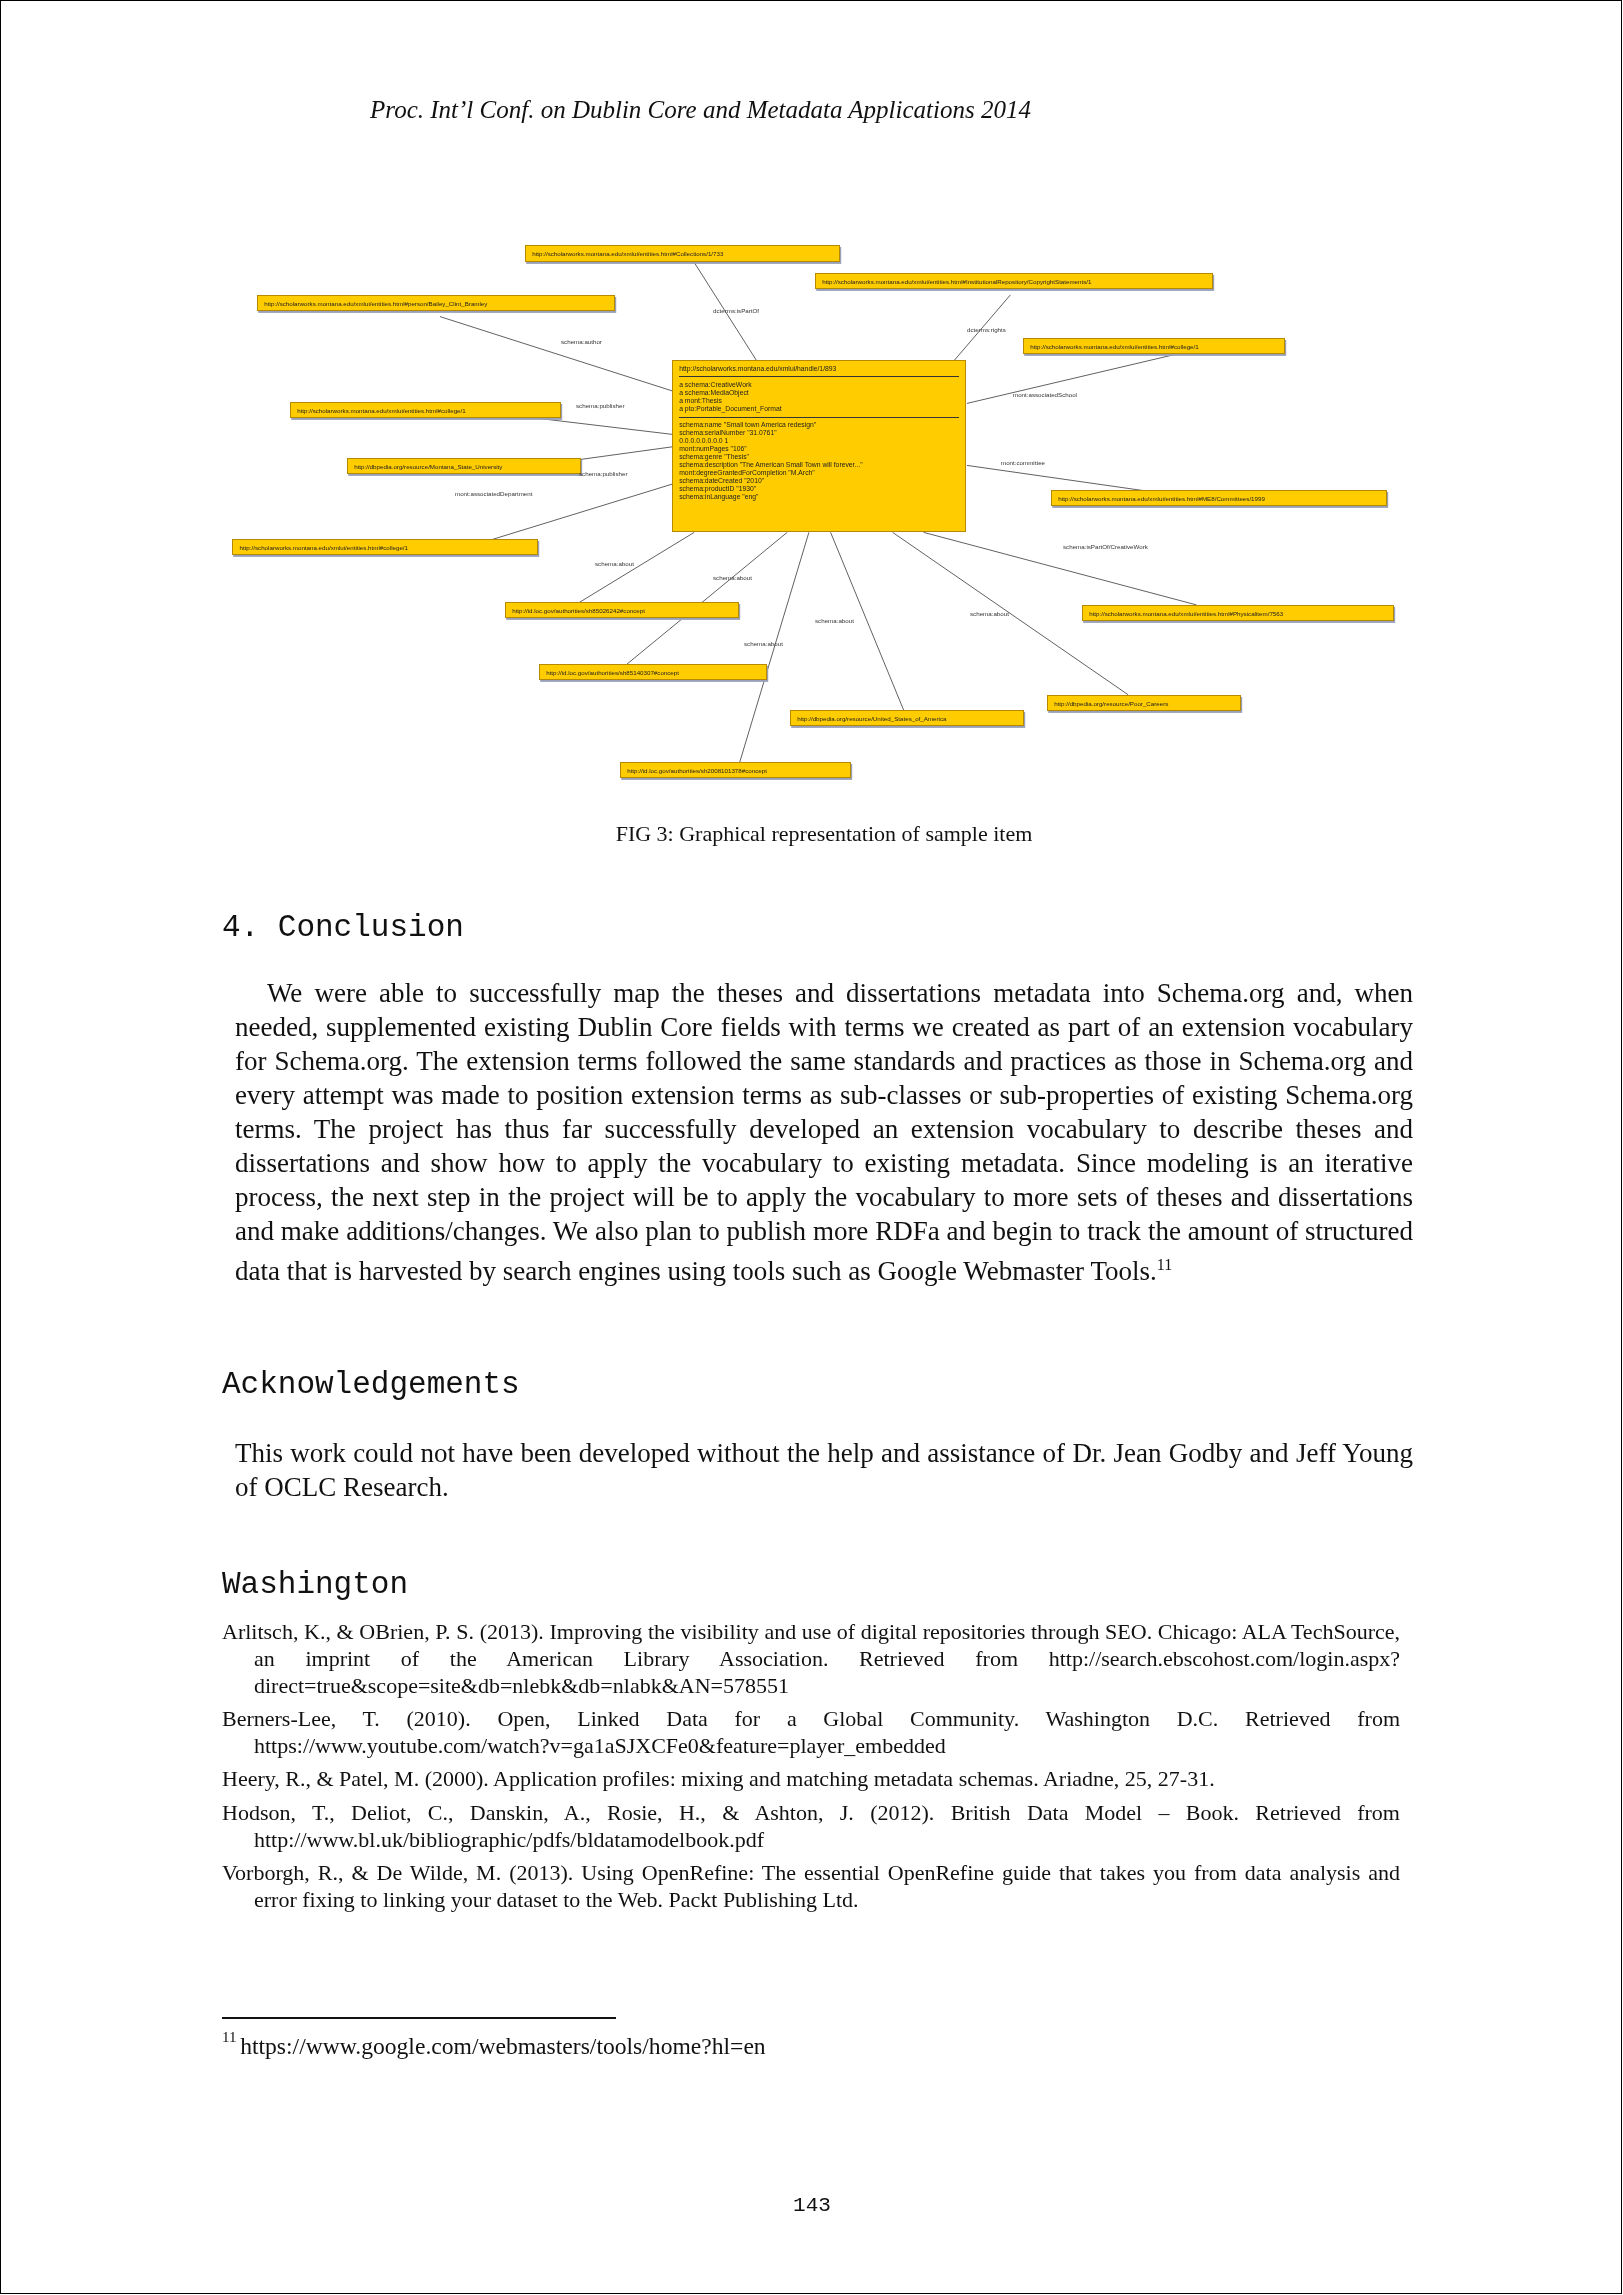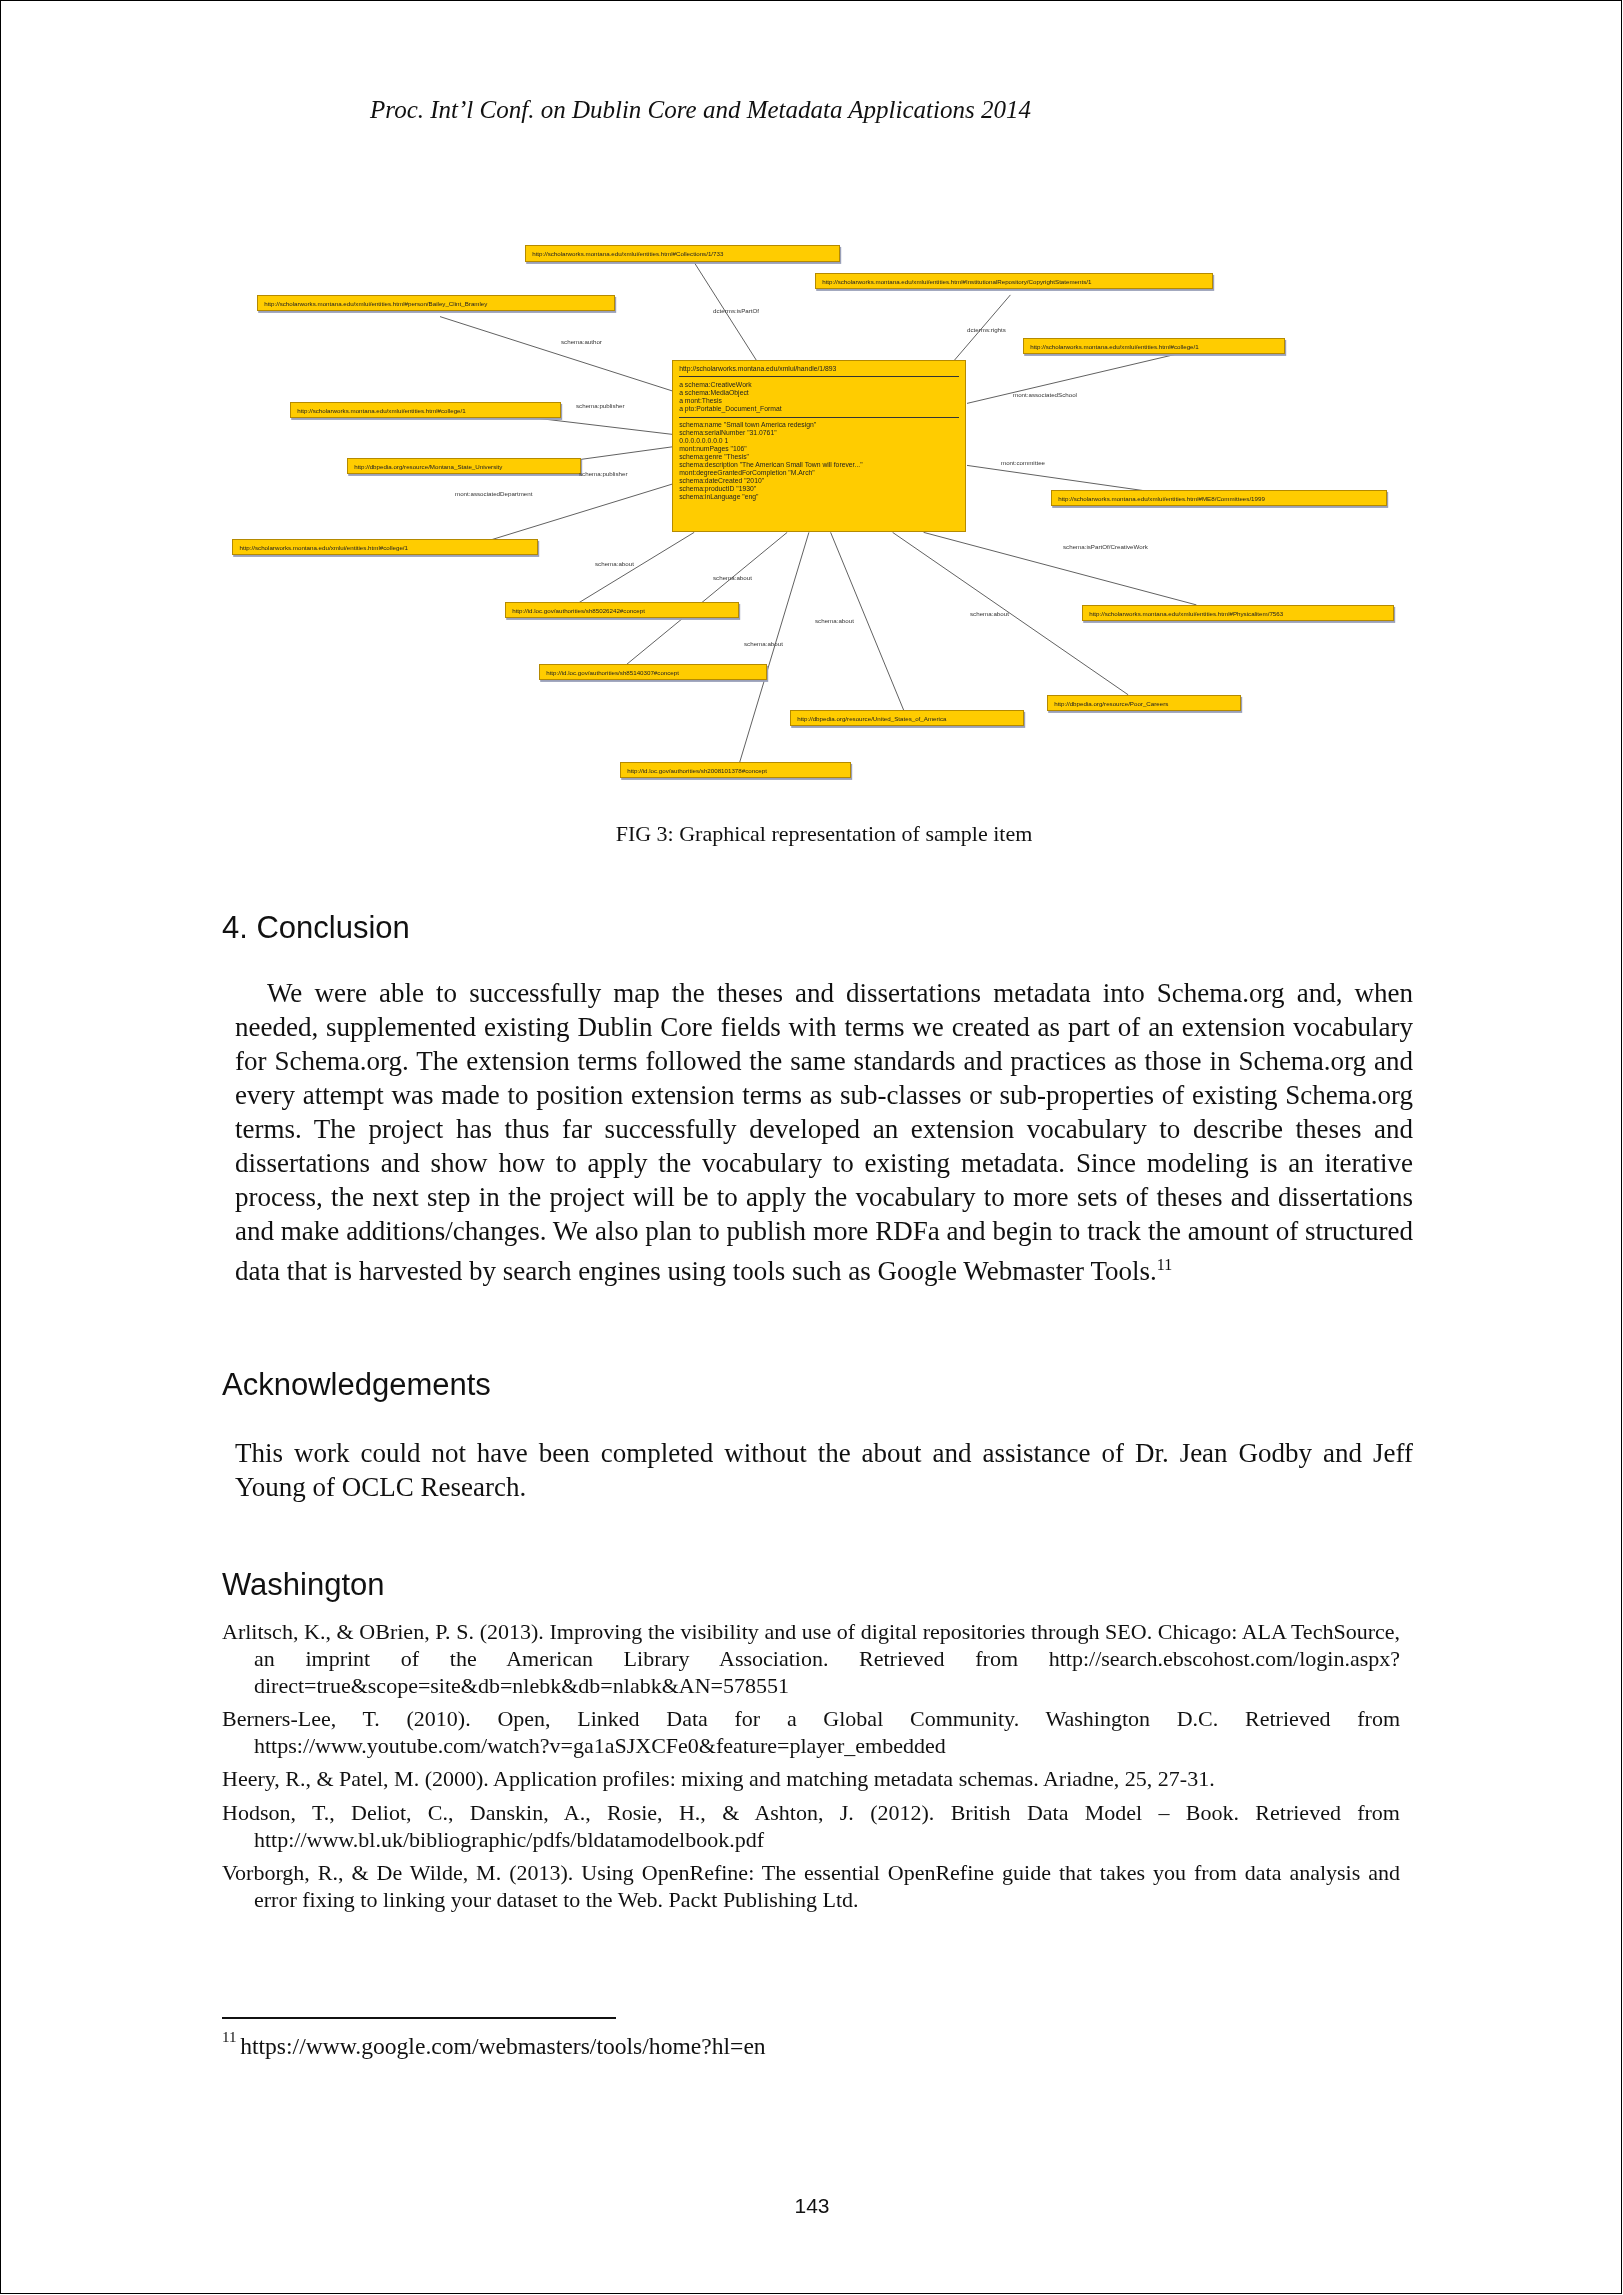--- a/index.html
+++ b/index.html
@@ -1,19 +1,19 @@
 <!DOCTYPE html>
 <html style="font-size:10px"><head>
 <meta charset="utf-8">
 <style>
   html, body { margin:0; padding:0; background:#fff; }
   body { width:1624px; height:2295px; position:relative; overflow:hidden; }
   .frame { position:absolute; left:0; top:0; width:1620px; height:2292px; border:1.9px solid #000; }
   .serif { font-family:"Liberation Serif", "DejaVu Serif", serif; color:#111; }
-  .sans { font-family:Liberation Sans, sans-serif; color:#111; }
+  .sans { font-family:Liberation Mono, monospace; color:#111; }
   .running-head { position:absolute; top:96px; left:0; width:1401px; text-align:center; font-style:italic; font-size:25px; }
   .figure { position:absolute; left:223px; top:236px; width:1178px; height:558px; }
   .figure svg { position:absolute; left:0; top:0; }
   .node { position:absolute; background:#ffcc00; border:1.2px solid #b58a00; box-shadow:1.2px 1.9px 0 #9aa0b8; font-family:"Liberation Sans", sans-serif; font-size:6.2px; color:#222; white-space:nowrap; padding:3.7px 6.2px; overflow:hidden; }
   .center-node { position:absolute; left:449px; top:124px; width:294px; height:172px; background:#ffcc00; border:1.2px solid #b58a00; font-family:"Liberation Sans", sans-serif; font-size:6.8px; color:#222; padding:3.7px 6.2px; box-sizing:border-box; line-height:8px; overflow:hidden; }
   .center-node hr { border:0; border-top:1.2px solid #333; margin:3.7px 0; }
   .edge-label { position:absolute; font-family:"Liberation Sans", sans-serif; font-size:6.2px; color:#333; white-space:nowrap; }
   .caption { position:absolute; top:821px; left:0; width:1624px; text-align:center; font-size:22px;padding-left:12px; }
   .h1 { position:absolute; left:222px; font-size:31px; font-weight:normal; margin:0; }
   .para { position:absolute; left:222px; width:1178px; font-size:27px; line-height:34px; text-align:justify; margin:13px; }
@@ -102,21 +102,21 @@
   <div class="edge-label" style="left:747px;top:374px;">schema:about</div>
   <div class="edge-label" style="left:521px;top:404px;">schema:about</div>
 </div>
 
 <div class="caption serif">FIG 3: Graphical representation of sample item</div>
 
 <h2 class="h1 sans" style="top:910px;">4. Conclusion</h2>
 <p class="para serif indent" style="top:963px;"><span>We were able to successfully map the theses and dissertations metadata into Schema.org and, when needed, supplemented existing Dublin Core fields with terms we created as part of an extension vocabulary for Schema.org. The extension terms followed the same standards and practices as those in Schema.org and every attempt was made to position extension terms as sub-classes or sub-properties of existing Schema.org terms. The project has thus far successfully developed an extension vocabulary to describe theses and dissertations and show how to apply the vocabulary to existing metadata.  Since modeling is an iterative process, the next step in the project will be to apply the vocabulary to more sets of theses and dissertations and make additions/changes. We also plan to publish more RDFa and begin to track the amount of structured data that is harvested by search engines using tools such as Google Webmaster Tools.</span><sup style="font-size:16px;">11</sup></p>
 
 <h2 class="h1 sans" style="top:1367px;">Acknowledgements</h2>
-<p class="para serif" style="top:1423px;">This work could not have been completed without the about and assistance of Dr. Jean Godby and Jeff Young of OCLC Research.</p>
+<p class="para serif" style="top:1423px;">This work could not have been developed without the help and assistance of Dr. Jean Godby and Jeff Young of OCLC Research.</p>
 
 <h2 class="h1 sans" style="top:1567px;">Washington</h2>
 <div class="refs serif">
   <p class="ref">Arlitsch, K., &amp; OBrien, P. S. (2013). Improving the visibility and use of digital repositories through SEO. Chicago: ALA TechSource, an imprint of the American Library Association. Retrieved from http://search.ebscohost.com/login.aspx?direct=true&amp;scope=site&amp;db=nlebk&amp;db=nlabk&amp;AN=578551</p>
   <p class="ref">Berners-Lee, T. (2010). Open, Linked Data for a Global Community. Washington D.C. Retrieved from https://www.youtube.com/watch?v=ga1aSJXCFe0&amp;feature=player_embedded</p>
   <p class="ref">Heery, R., &amp; Patel, M. (2000). Application profiles: mixing and matching metadata schemas. Ariadne, 25, 27-31.</p>
   <p class="ref">Hodson, T., Deliot, C., Danskin, A., Rosie, H., &amp; Ashton, J. (2012). British Data Model – Book. Retrieved from http://www.bl.uk/bibliographic/pdfs/bldatamodelbook.pdf</p>
   <p class="ref">Vorborgh, R., &amp; De Wilde, M. (2013). Using OpenRefine: The essential OpenRefine guide that takes you from data analysis and error fixing to linking your dataset to the Web. Packt Publishing Ltd.</p>
 </div>
 

